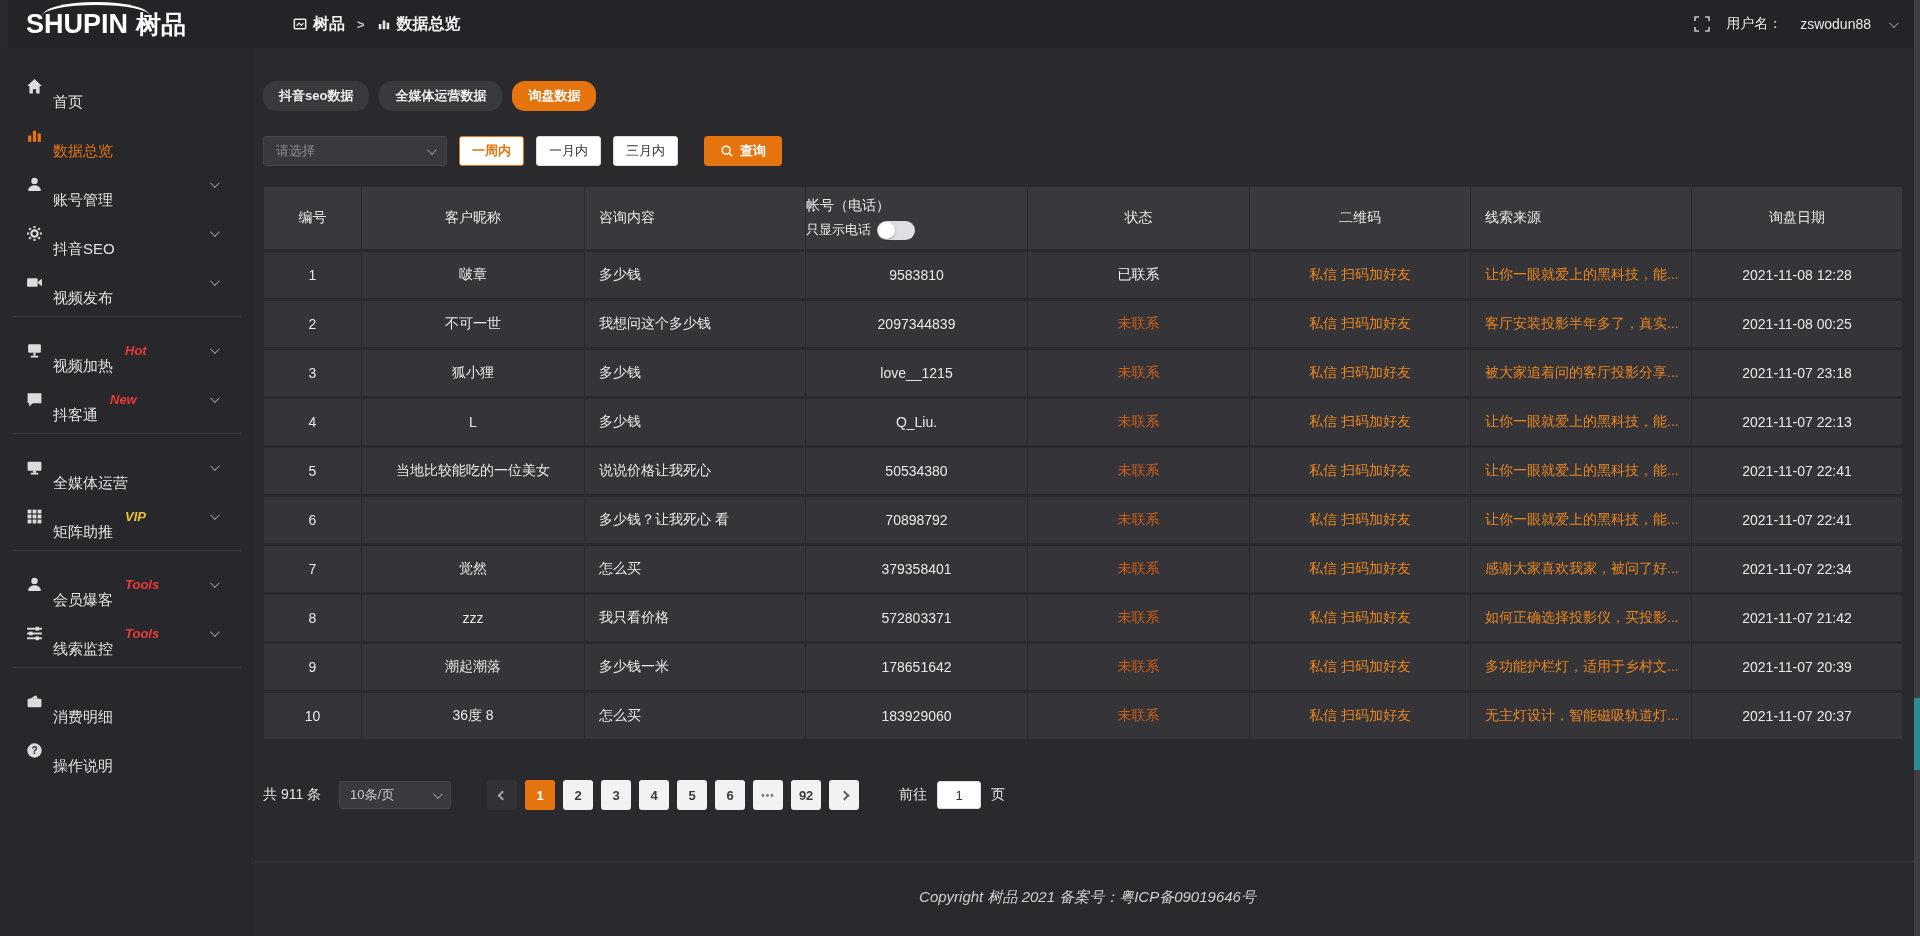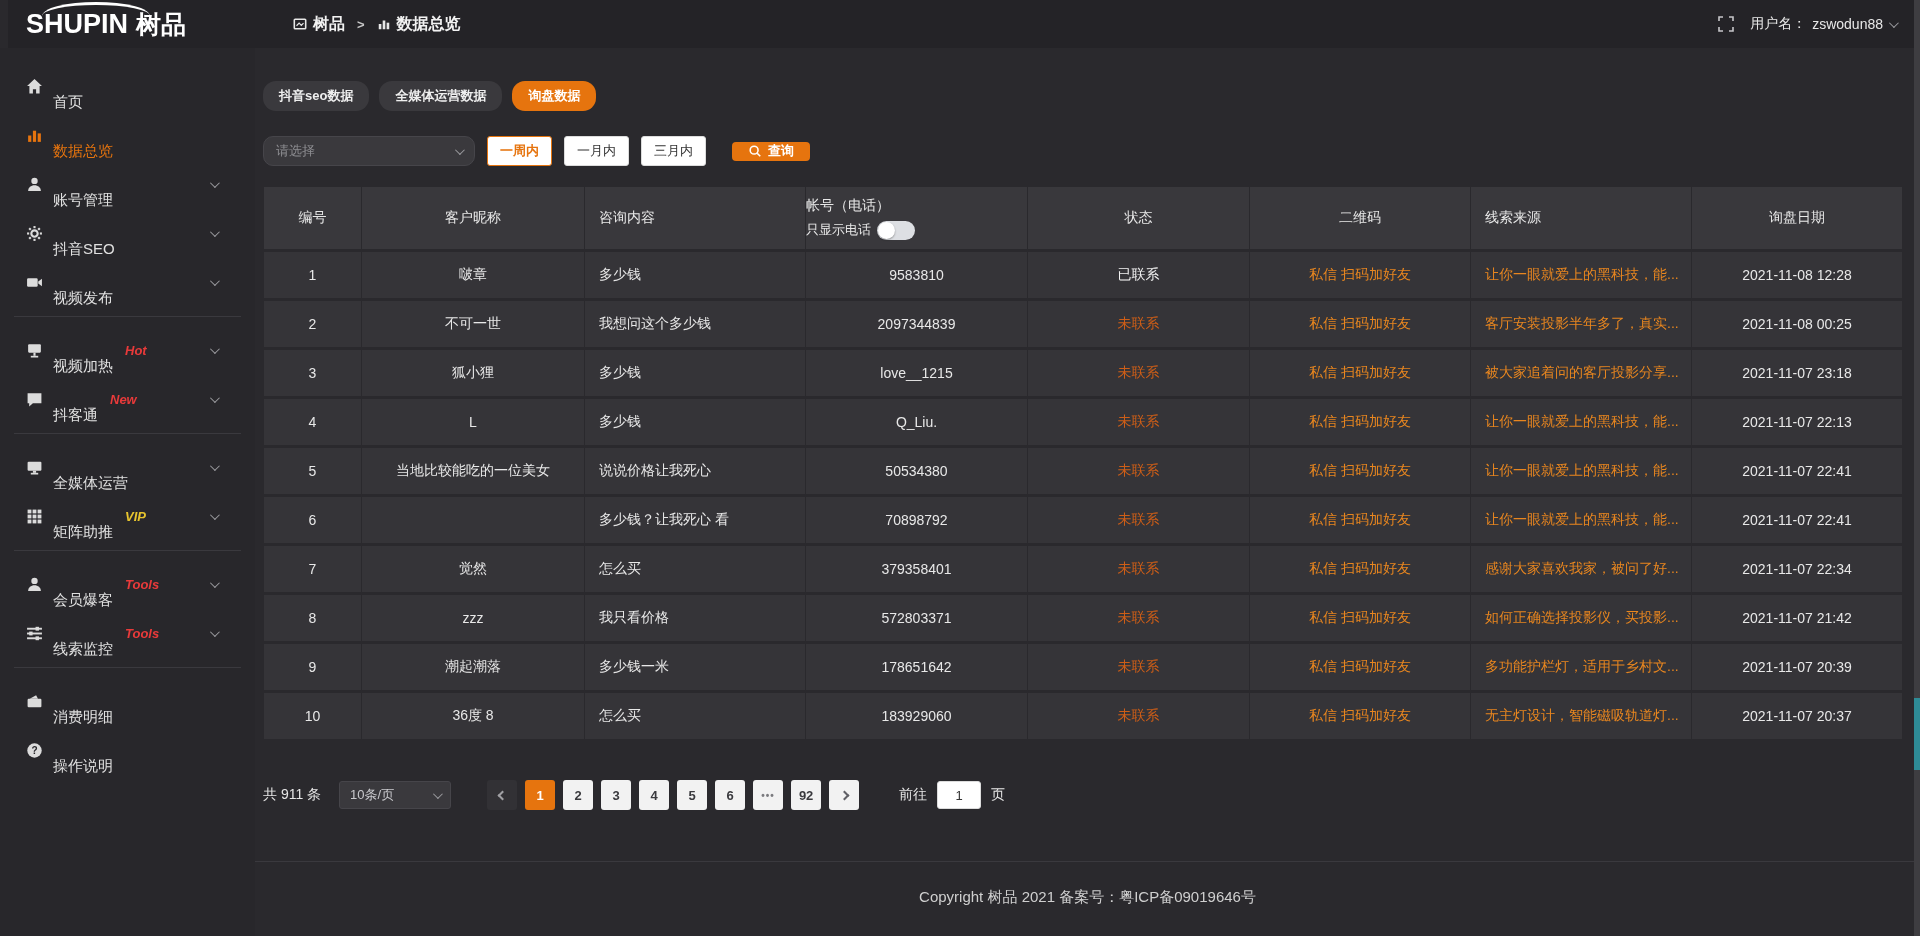--- a/index.html
+++ b/index.html
@@ -10,21 +10,21 @@
   
   .topbar { position:absolute; top:0; left:8px; width:100%; height:48px; background:#242327; display:flex; align-items:center; z-index:5; }
   .logo { width:255px; height:48px; position:relative; display:flex; align-items:center; padding-left:18px; background:#242327; }
   .logo-arc { position:absolute; top:2px; left:34px; width:108px; height:14px; border-top:3px solid #fff; border-radius:50% 50% 0 0 / 100% 100% 0 0; }
   .logo-en { font-size:27px; font-weight:800; color:#fff; letter-spacing:0; }
   .logo-cn { font-size:25px; font-weight:700; color:#fff; margin-left:8px; }
   .crumbs { display:flex; align-items:center; margin-left:30px; gap:8px; }
   .crumb { display:flex; align-items:center; gap:6px; font-size:16px; font-weight:700; color:#F2F2F2; }
   .crumb-sep { color:#C8C8C8; font-size:13px; font-weight:700; margin:0 4px; }
   .topbar-right { margin-left:auto; display:flex; align-items:center; gap:16px; padding-right:32px; }
-  .username { font-size:14px; color:#E8E8E8; display:flex; align-items:center; gap:6px; }
+  .username { font-size:14px; color:#E8E8E8; display:flex; align-items:center; gap:18px; }
   .chev { display:inline-block; width:7px; height:7px; border-right:1.5px solid #9A9A9E; border-bottom:1.5px solid #9A9A9E; transform:rotate(45deg) translateY(-2px); }
 
   
   .sidebar { position:absolute; top:48px; left:0; bottom:0; width:255px; background:#28272B; padding-top:14px; }
   .side-item { position:relative; height:49px; display:flex; align-items:center; padding-left:26px; cursor:pointer; }
   .sicon { width:17px; height:17px; margin-right:10px; color:#DCDCDC; flex:none; display:flex; align-items:center; }
   .sicon svg { width:100%; height:100%; }
   .slabel { font-size:15px; color:#E0E0E0; white-space:nowrap;margin-top:31px; }
   .side-item.active .slabel, .side-item.active .sicon { color:#E6740E; }
   .badge { font-size:13px; font-weight:700; font-style:italic; margin-left:12px; }
@@ -34,25 +34,25 @@
   .side-divider { height:1px; background:#3A393E; margin:9px 14px; }
 
   
   .main { position:absolute; top:48px; left:255px; right:0; bottom:0; background:#2A292D; padding:33px 18px 0 8px; }
 
   .tabs { display:flex; gap:10px; }
   .tab { height:30px; padding:0 16px; font-size:13px; font-weight:700; color:#EFEFEF; background:#3A393D; border:none; border-radius:13px; cursor:pointer; font-family:inherit; }
   .tab.active { background:#E6740E; color:#fff; }
 
   .filters { display:flex; align-items:center; margin-top:25px; }
-  .select { width:212px; height:30px; background:#3A393D; border:1px solid #46454A; border-radius:10px; display:flex; align-items:center; padding:12px 12px; cursor:pointer; }
+  .select { width:184px; height:30px; background:#3A393D; border:1px solid #46454A; border-radius:3px; display:flex; align-items:center; padding:12px 12px; cursor:pointer; }
   .select .ph { font-size:13px; color:#8E8E92; flex:1; }
   .pbtn-period { height:30px; padding:0 12px; font-size:13px; background:#fff; color:#333; border:1px solid #DCDCDC; border-radius:3px; margin-left:12px; cursor:pointer; font-family:inherit; }
   .pbtn-period.active { color:#E6740E; border-color:#E6740E; font-weight:700; }
-  .btn-search { height:19px; padding:0 16px; margin-left:26px; background:#E6740E; color:#fff; font-size:13px; font-weight:700; border:none; border-radius:4px; display:flex; align-items:center; gap:6px; cursor:pointer; font-family:inherit; }
+  .btn-search { height:30px; padding:0 16px; margin-left:26px; background:#E6740E; color:#fff; font-size:13px; font-weight:700; border:none; border-radius:4px; display:flex; align-items:center; gap:6px; cursor:pointer; font-family:inherit; }
 
   
   table { margin-top:20px; width:1639px; border-collapse:collapse; table-layout:fixed; }
   th, td { background:#353438; border:1px solid #2A292D; border-bottom-width:3px; text-align:center; font-weight:400; font-size:14px; color:#E8E8E8; overflow:hidden; white-space:nowrap; }
   thead th { background:#39383C; height:64px; }
   tbody td { height:49px; }
   td.al, th.al { text-align:left; padding-left:14px; }
   td.lk { color:#E8861F; cursor:pointer; }
   td.st-no { color:#CE5E17; }
   td.st-yes { color:#F2F2F2; }
@@ -73,21 +73,21 @@
   .pg-prev .nchev { transform:rotate(135deg); }
   .pg-next .nchev { border-color:#606066; transform:rotate(-45deg); }
   .page-list { display:flex; gap:8px; margin-left:8px; }
   .pbtn { min-width:30px; height:30px; padding:0 4px; background:#F2F2F2; color:#3A3A3E; border:none; border-radius:3px; font-size:13px; font-weight:700; cursor:pointer; font-family:inherit; }
   .pbtn.active { background:#E6740E; color:#fff; }
   .pbtn.dots { font-size:10px; letter-spacing:1px; color:#7A7A7E; }
   .pg-goto { margin-left:40px; display:flex; align-items:center; gap:10px; color:#E6E6E6; }
   .pg-input { width:44px; height:28px; border:1px solid #DCDCDC; border-radius:3px; background:#fff; color:#333; text-align:center; font-size:13px; font-family:inherit; }
 
   
-  .footer { margin:51px -18px 0 -8px; border-top:1px solid #3A393E; padding-top:26px; text-align:center; }
+  .footer { margin:51px -18px 0 -8px; border-top:1px solid #3A393E; padding-top:26px; text-align:center;font-style:italic; }
   .footer span { font-size:15px; color:#CFCFCF; }
 
   
   .sb-track { position:absolute; right:0; top:0; width:6px; height:100%; background:#3E3D41; z-index:9; }
   .sb-thumb { position:absolute; right:0; top:698px; width:6px; height:72px; background:#2E8B96; }
 </style>
 </head>
 <body>
 
 <div class="app">

